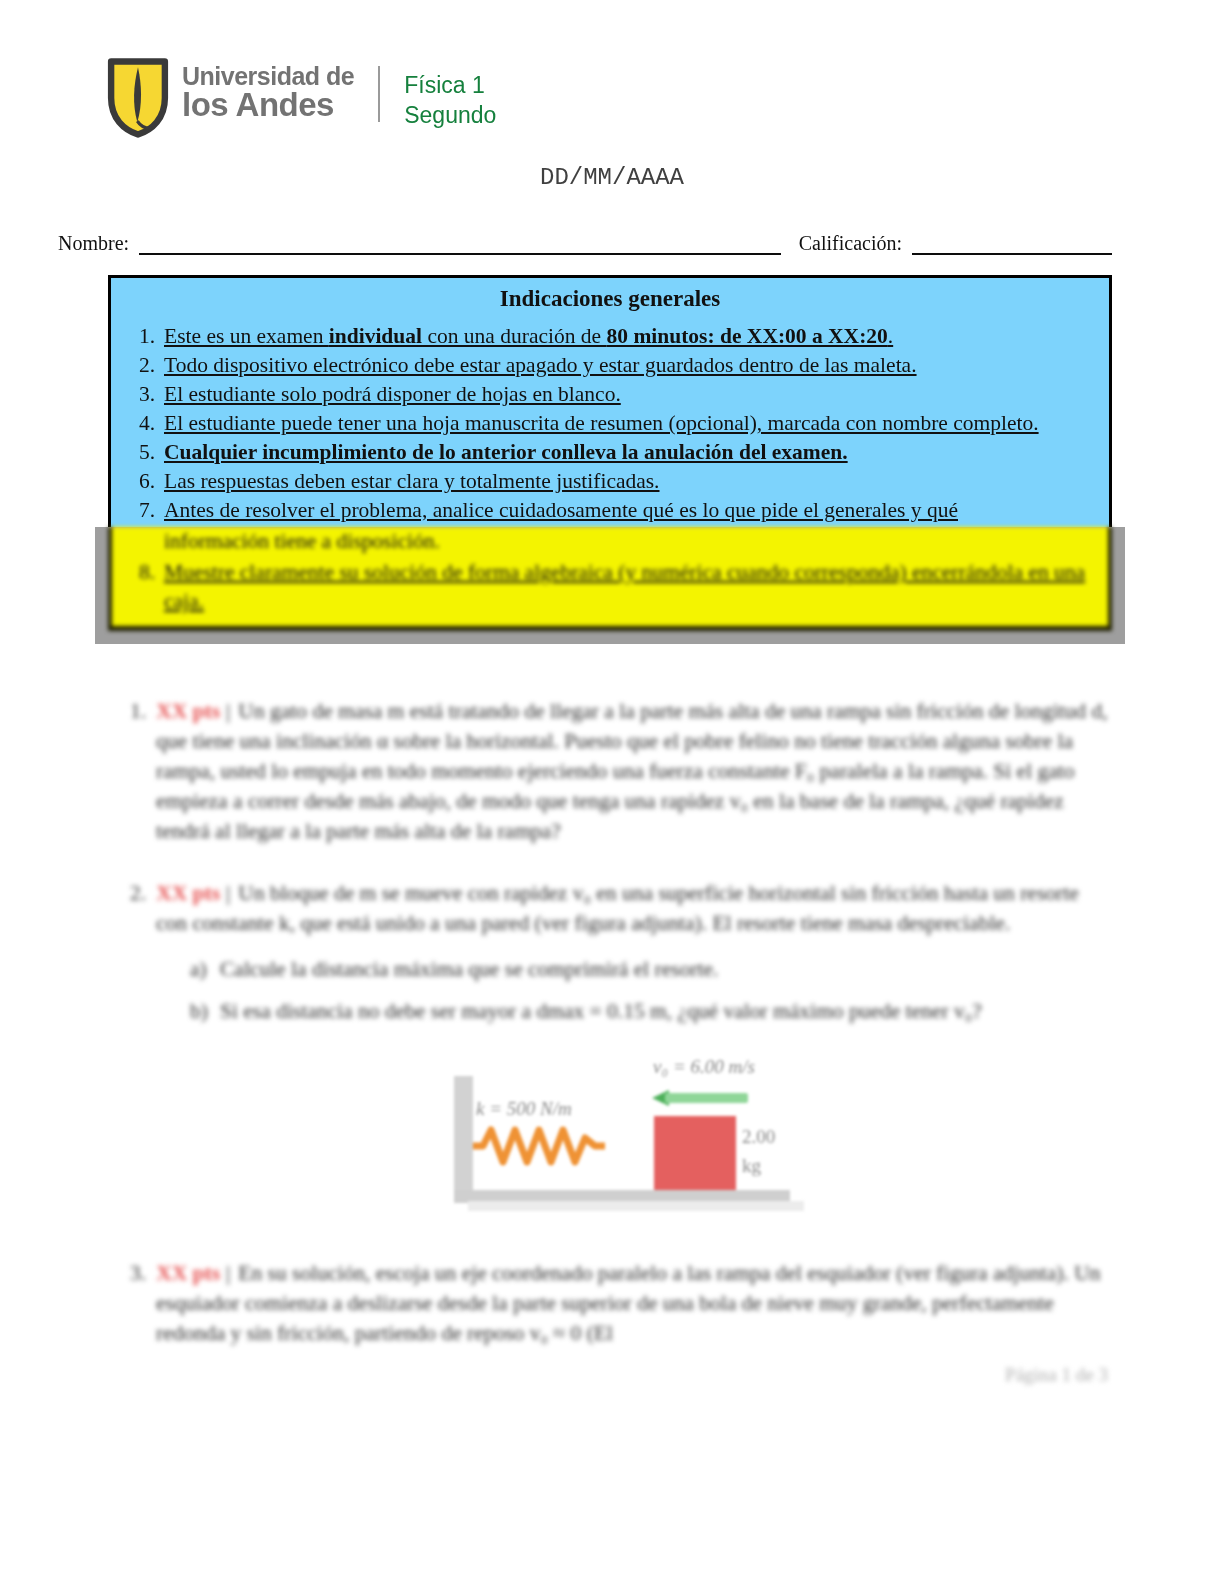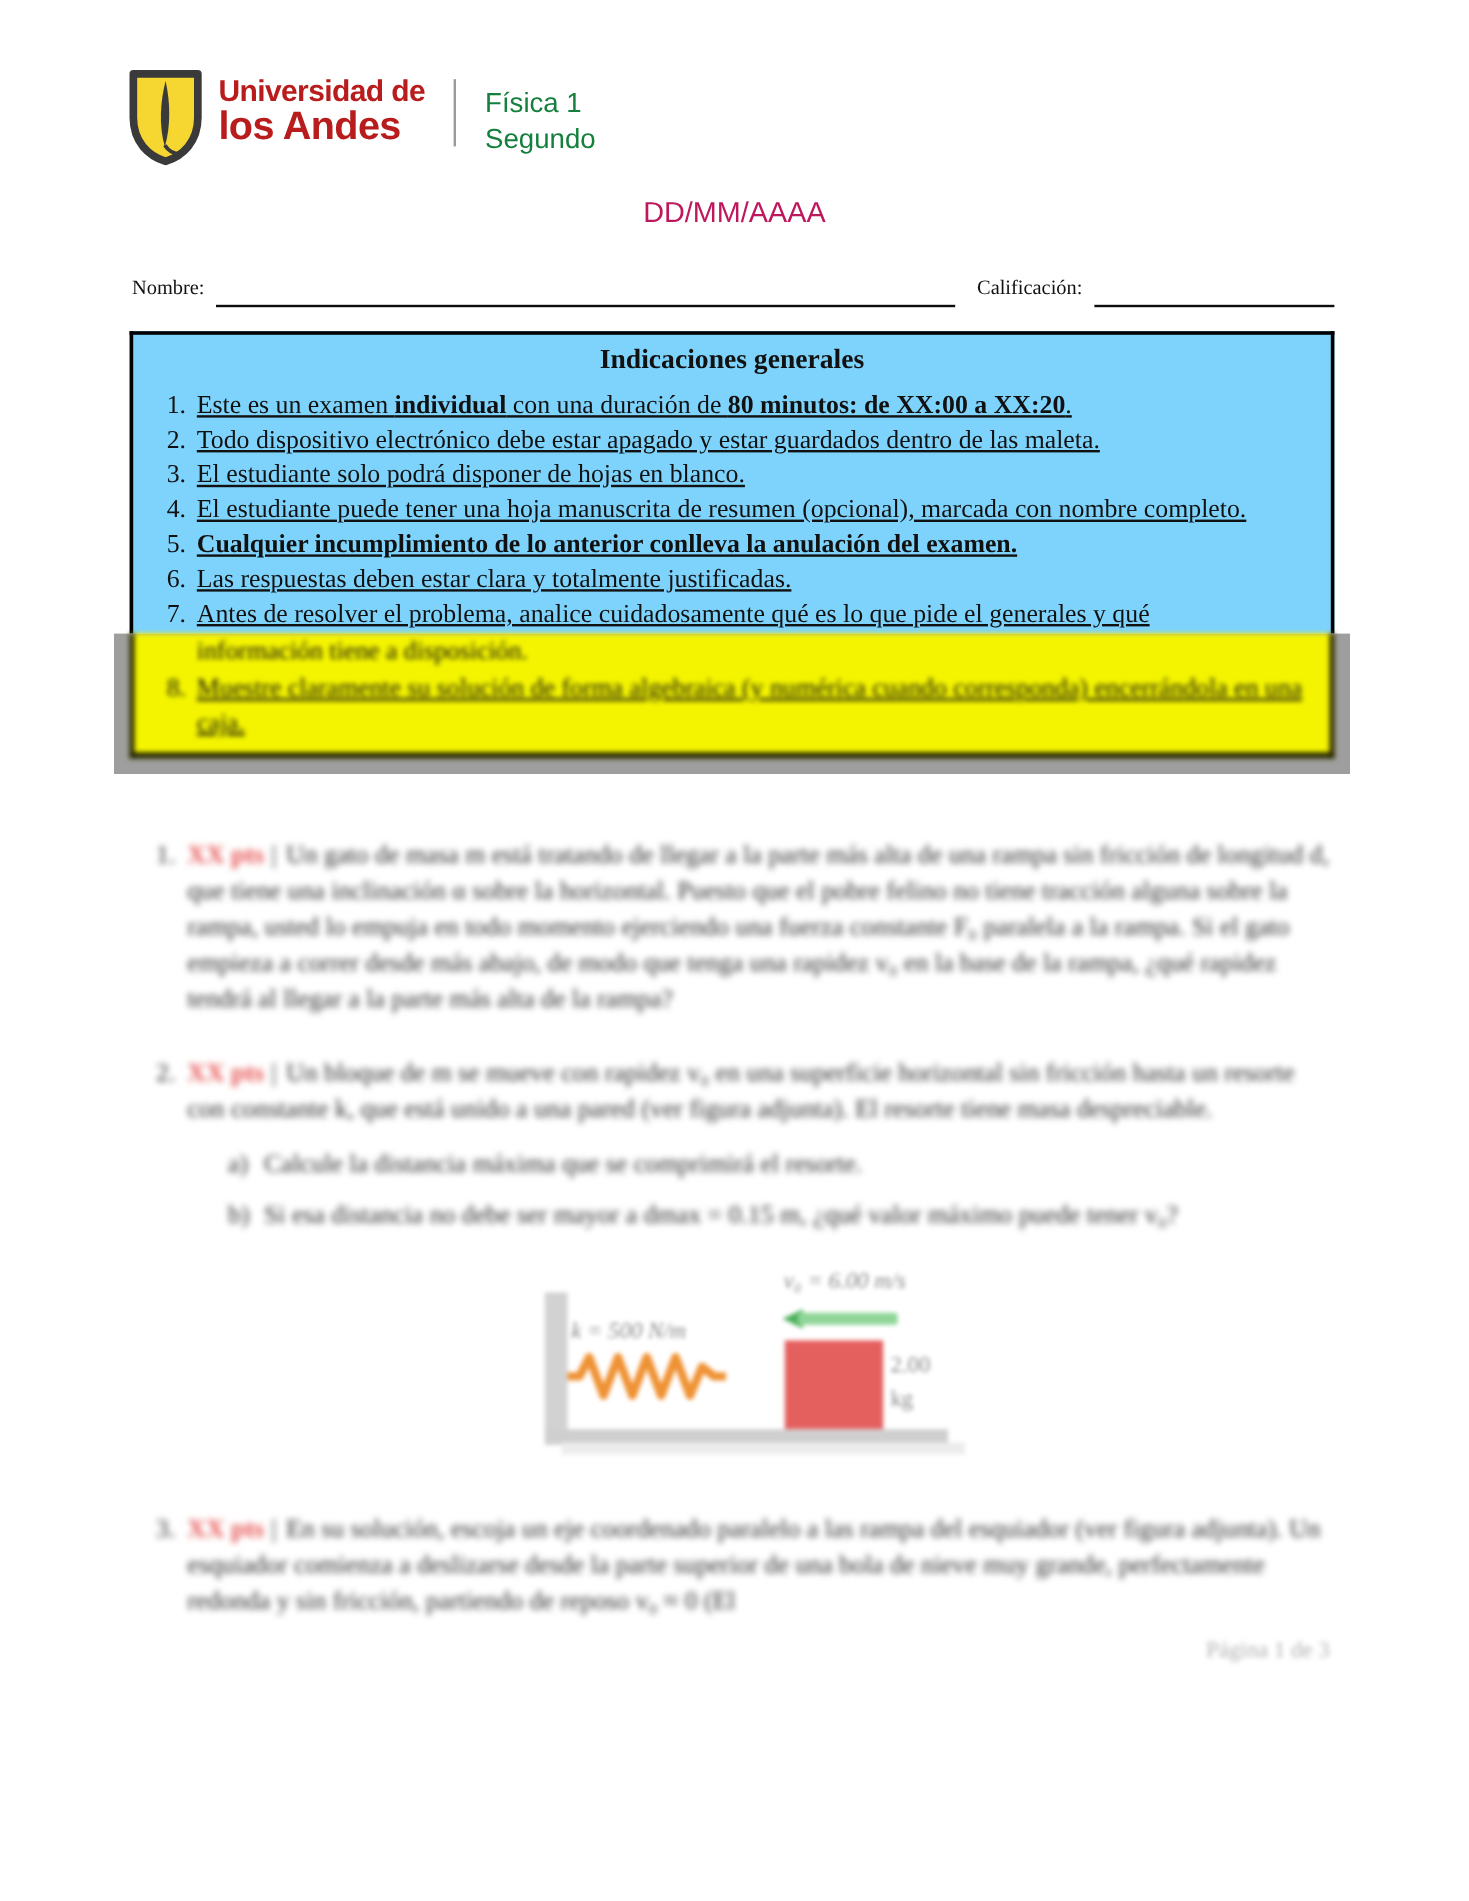--- a/index.html
+++ b/index.html
@@ -5,37 +5,37 @@
   * { margin:0; padding:0; box-sizing:border-box; }
   html,body { background:#ffffff; }
   body {
     width:1224px; height:1584px; overflow:hidden; position:relative;
     font-family:"Liberation Serif","DejaVu Serif",serif; color:#111;
   }
   
   .header { display:flex; align-items:flex-start; margin:58px 0 0 106px; }
   .shield { width:64px; height:80px; flex:0 0 auto; }
   .wordmark { margin:6px 0 0 12px; font-family:"Liberation Sans","DejaVu Sans",sans-serif;
-              font-weight:bold; color:#b91c1c; letter-spacing:-0.5px; }
+              font-weight:bold; color:#737373; letter-spacing:-0.5px; }
   .wordmark .l1 { font-size:25px; line-height:25px; }
   .wordmark .l2 { font-size:33px; line-height:32px; }
   .hdr-divider { width:2px; height:56px; background:#9a9a9a; margin:8px 24px 0 24px; }
   .course { margin-top:12px; font-family:"Liberation Sans","DejaVu Sans",sans-serif; color:#15803d; }
   .course .c1 { font-size:23px; line-height:30px; }
   .course .c2 { font-size:23px; line-height:30px; }
 
   
   .title-block { text-align:center; margin-top:26px; }
   .doc-title { font-size:29px; font-variant:small-caps; letter-spacing:0.5px; color:#0d0d0d; font-weight:normal; }
   .doc-title .ul { text-decoration:underline; text-underline-offset:4px; }
-  .doc-date { margin-top:4px; font-family:Liberation Sans, sans-serif;
-              font-size:24px; color:#be185d; }
-
-  
-  .name-row { display:flex; align-items:flex-start; margin:38px 112px 0 110px; font-size:17px; }
+  .doc-date { margin-top:4px; font-family:Liberation Mono, monospace;
+              font-size:24px; color:#404040; }
+
+  
+  .name-row { display:flex; align-items:center; margin:38px 112px 0 58px; font-size:20px; }
   .blank-line { border-bottom:2px solid #0d0d0d; height:26px; }
   .line-name { flex:1 1 auto; margin:0 18px 2px 10px; }
   .line-grade { width:200px; margin:0 0 2px 10px; }
   .lbl { white-space:nowrap; }
 
   
   .ybox { margin:18px 112px 0 108px; background:#7dd3fc; border:3px solid #000; border-bottom:none;
           padding:8px 14px 2px 14px; }
   .ybox-title { text-align:center; font-weight:bold; font-size:23px; margin-bottom:10px; }
   .ind-item { display:flex; font-size:21.5px; line-height:29px; }

